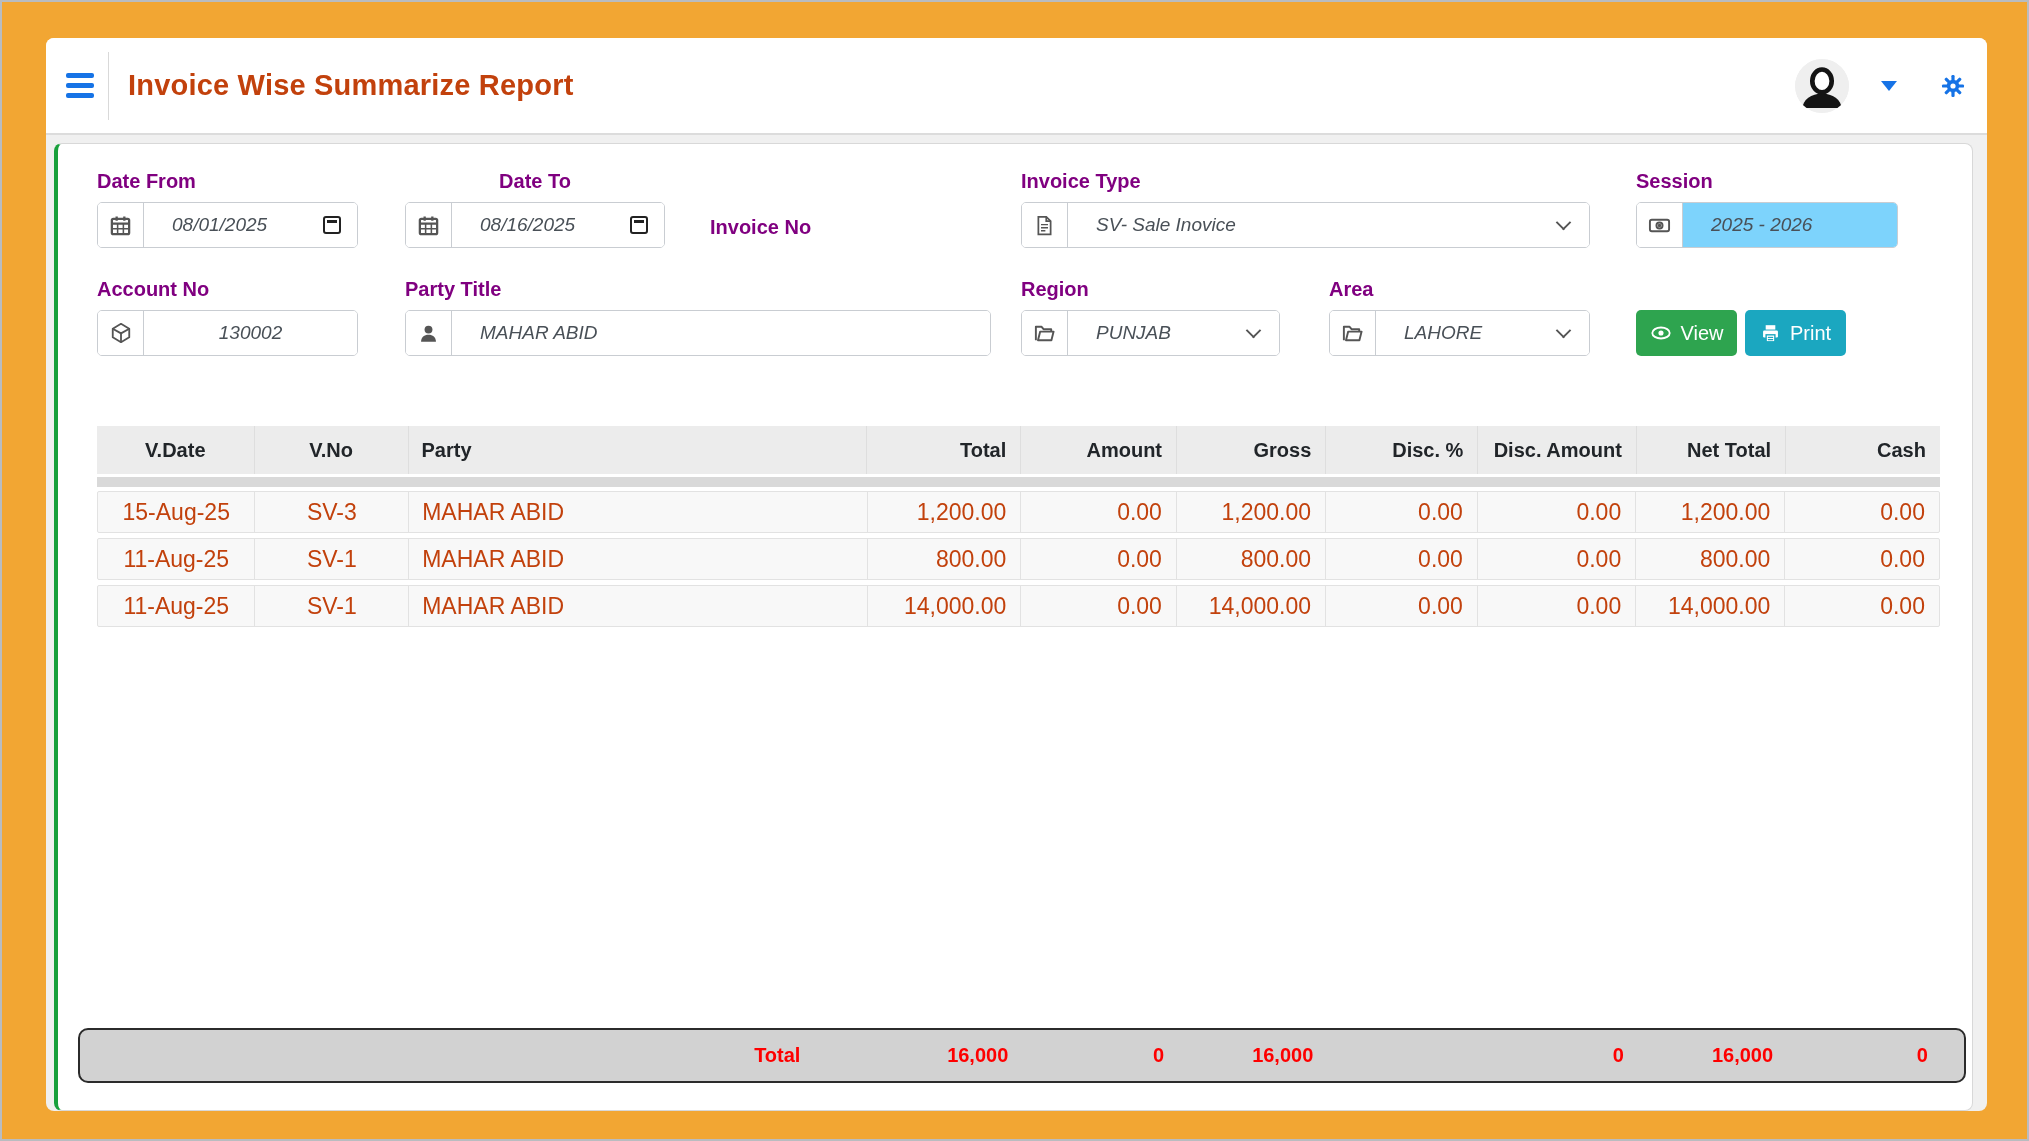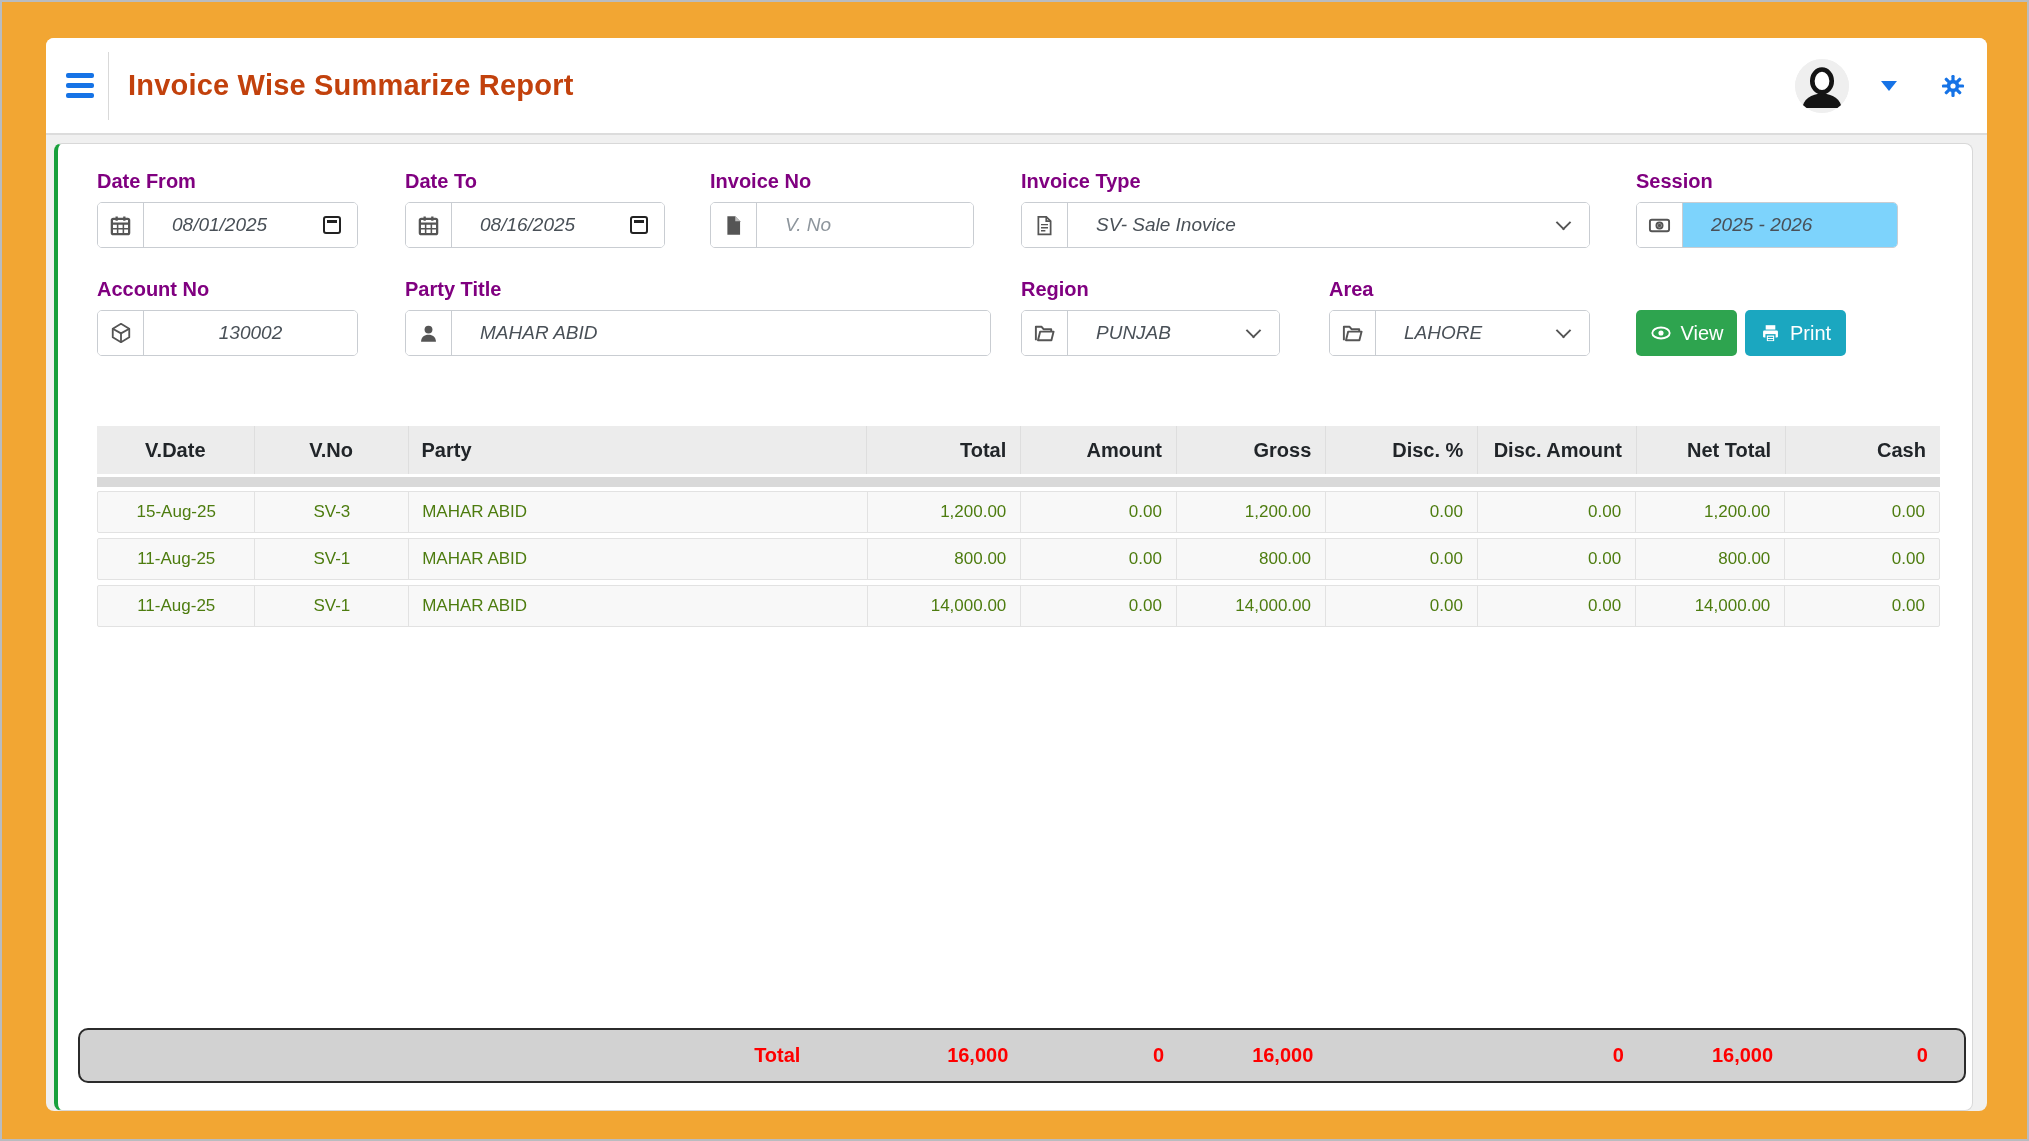--- a/index.html
+++ b/index.html
@@ -95,21 +95,21 @@
   .chev {
     position:absolute; right:20px; top:50%;
     width:11px; height:11px;
     border-right:2px solid #555; border-bottom:2px solid #555;
     transform:translateY(-72%) rotate(45deg);
   }
   .selectlike { cursor:pointer; }
 
   
   .w-date1 { width:261px; margin-right:47px; }
-  .w-date2 { width:260px; margin-right:45px; }
+  .w-date2 { width:260px; margin-right:45px;text-align:center; }
   .w-invno { width:264px; margin-right:47px; }
   .w-invtype { width:569px; margin-right:46px; }
   .w-session { width:262px; }
   .w-account { width:261px; margin-right:47px; }
   .w-party { width:586px; margin-right:30px; }
   .w-region { width:259px; margin-right:49px; }
   .w-area { width:261px; margin-right:46px; }
 
   .btn {
     height:46px; width:101px; border:none; border-radius:5px;
@@ -125,21 +125,21 @@
   
   .grid10 {
     display:grid;
     grid-template-columns:8.5% 8.35% 24.9% 8.35% 8.45% 8.1% 8.25% 8.6% 8.1% 8.4%;
   }
   .rtable { margin-top:30px; width:1843px; }
   .thead { background:#ececec; height:48px;margin-top:40px; }
   .thead .cell { font-weight:700; color:#212529; font-size:20px; }
   .cell {
     display:flex; align-items:center;
-    font-size:17px; color:#4d7c0f;
+    font-size:23px; color:#c2410c;
     padding:0 14px; min-width:0; white-space:nowrap; overflow:hidden;
   }
   .cell.c-center { justify-content:center; }
   .cell.c-left { justify-content:flex-start; padding-left:13px; }
   .cell.c-right { justify-content:flex-end; }
   .thead .cell + .cell { border-left:1px solid #dedede; }
   .subhead-strip { height:10px; background:#d9d9d9; margin:3px 0 4px 0; }
   .trow {
     background:#f8f8f8; height:42px;
     border:1px solid #e2e2e2; border-radius:2px;
@@ -244,29 +244,20 @@
               </svg>
             </div>
             <div class="ival">08/16/2025
               <span class="date-native"></span>
             </div>
           </div>
         </div>
 
         <div class="fgroup w-invno">
           <div class="flabel">Invoice No</div>
-          <div class="igroup">
-            <div class="iprepend">
-              <svg width="21" height="21" viewBox="0 0 24 24">
-                <path d="M5 1.5h9l5.5 5.5v15.5H5z" fill="#555"></path>
-                <path d="M14 1.5 v5.5 h5.5 z" fill="#bfbfbf"></path>
-              </svg>
-            </div>
-            <input class="ival" placeholder="V. No" style="">
-          </div>
         </div>
 
         <div class="fgroup w-invtype">
           <div class="flabel">Invoice Type</div>
           <div class="igroup selectlike">
             <div class="iprepend">
               <svg width="21" height="21" viewBox="0 0 24 24" fill="none" stroke="#555" stroke-width="2">
                 <path d="M5 2h9l5 5v15H5z"></path>
                 <path d="M14 2v5h5"></path>
                 <line x1="8" y1="11" x2="16" y2="11" stroke-width="1.7"></line>

